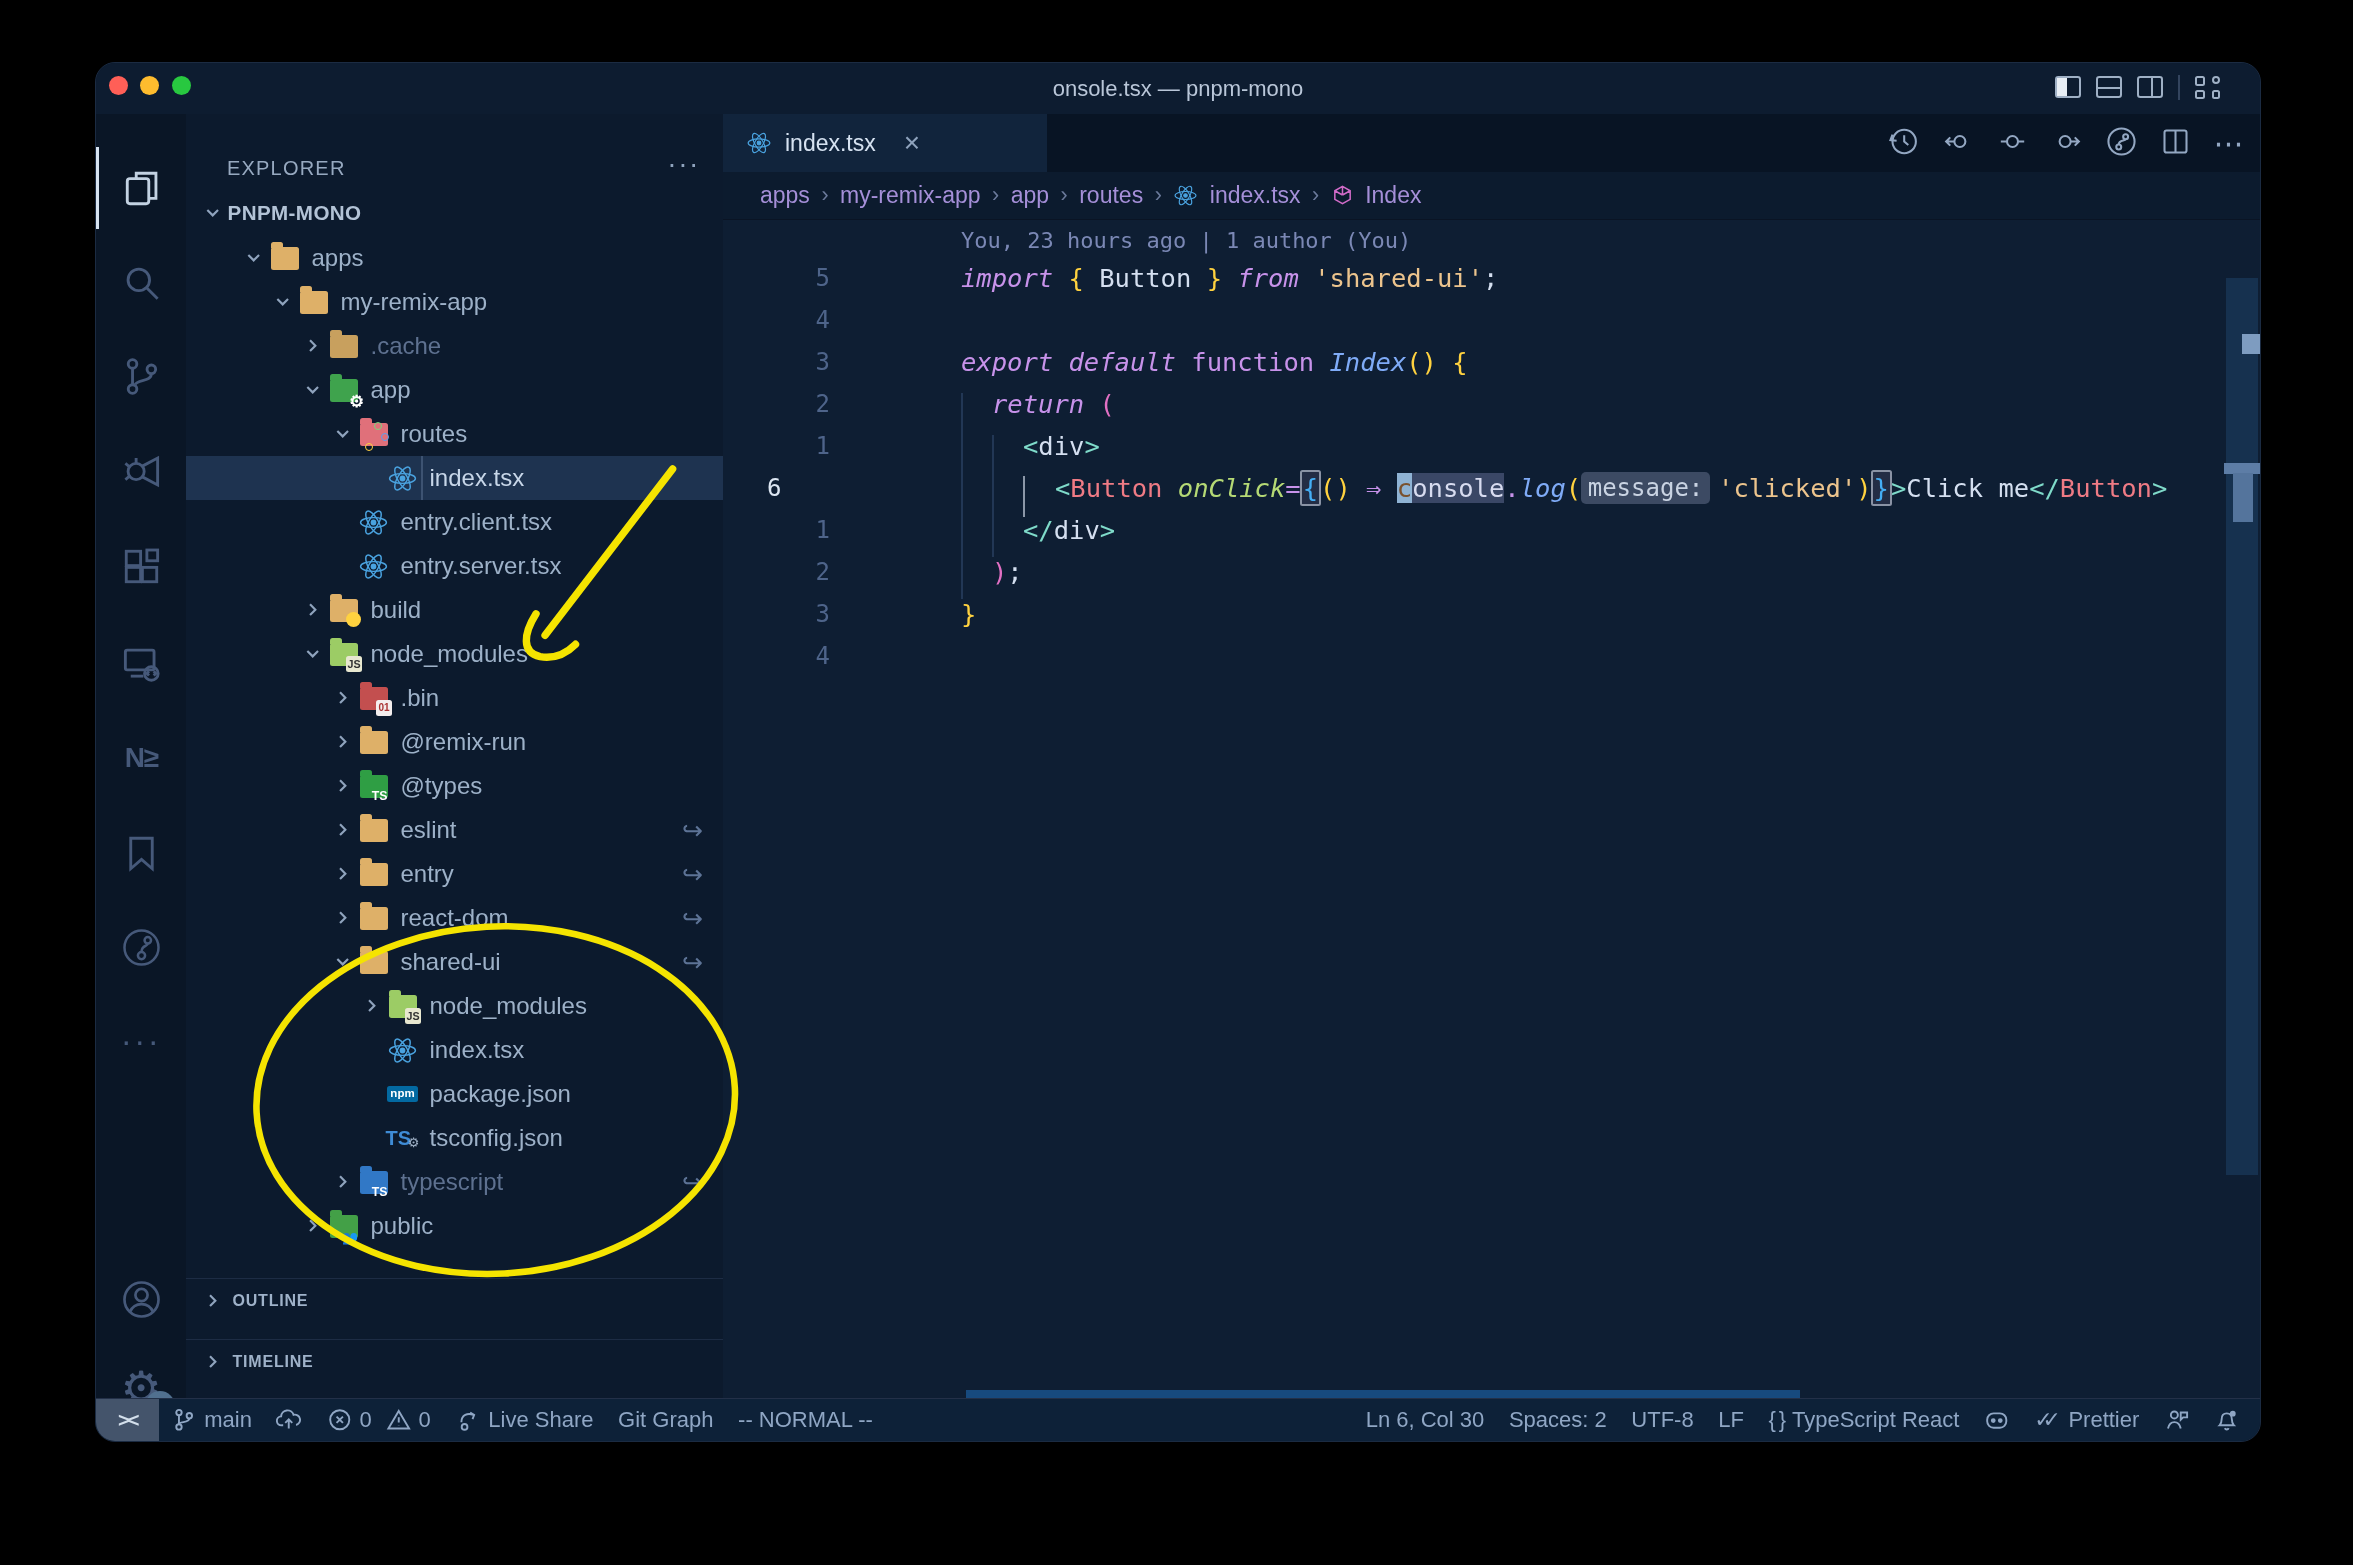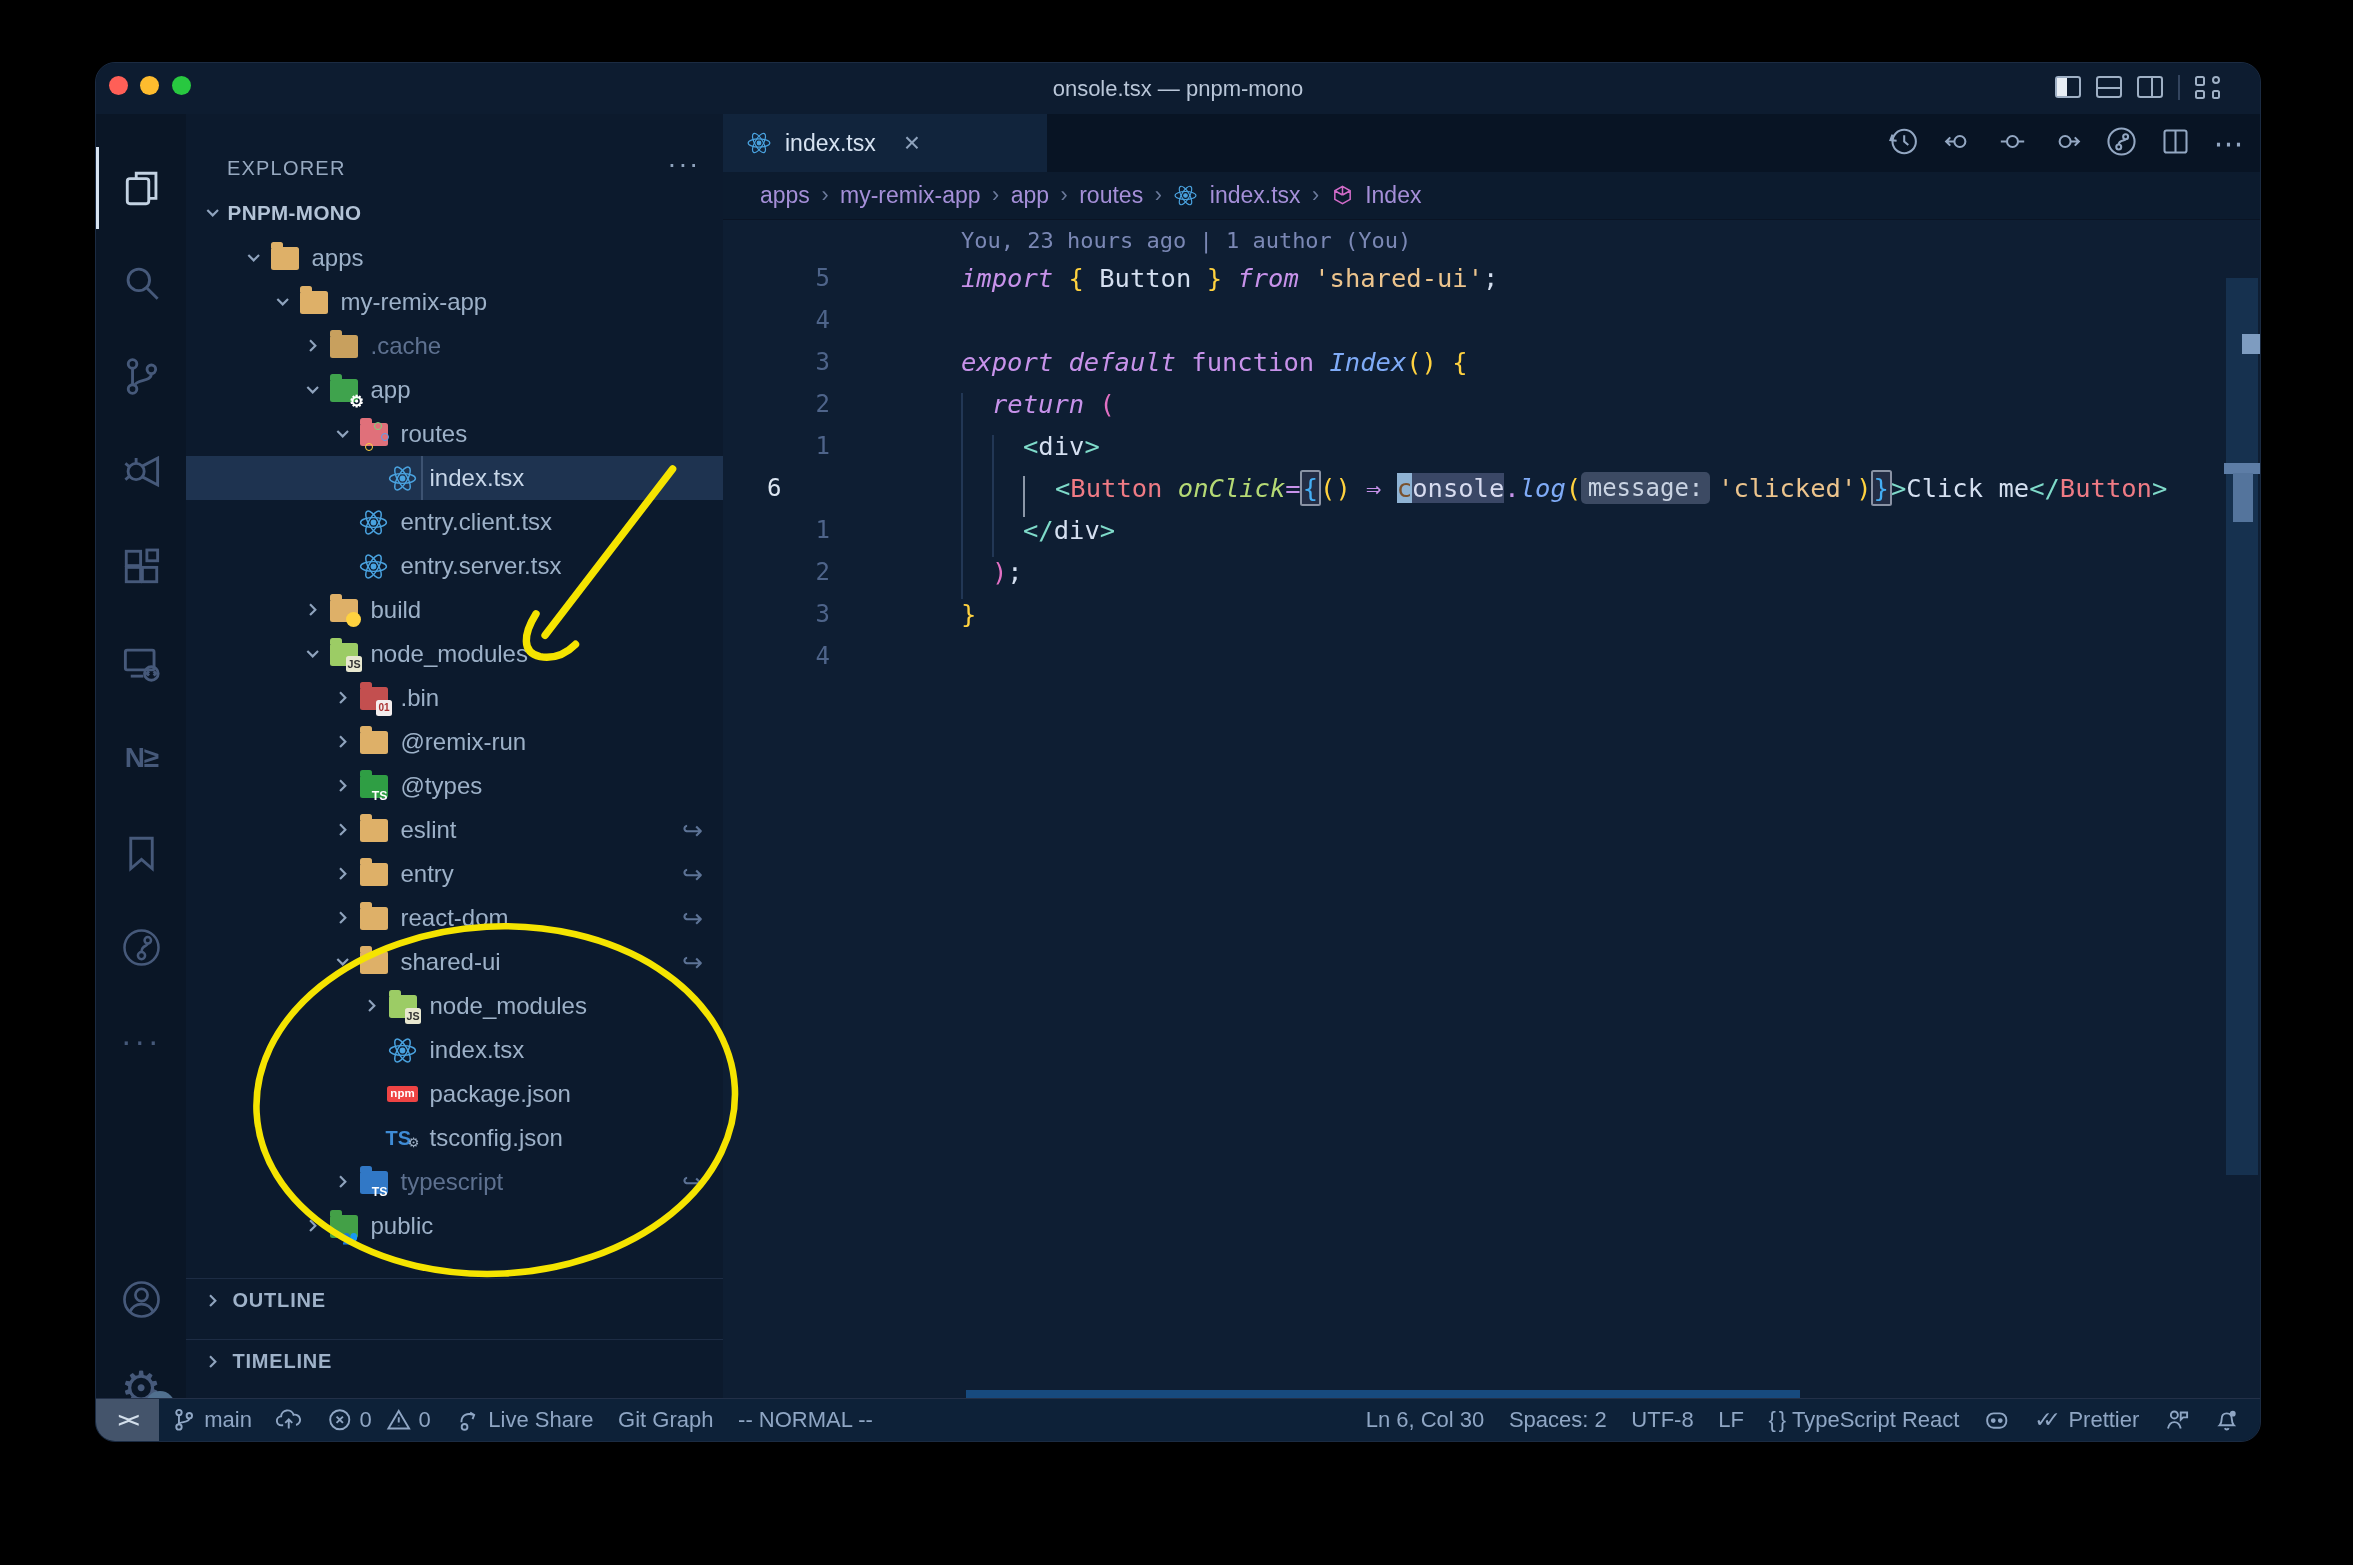--- a/index.html
+++ b/index.html
@@ -79,21 +79,21 @@
   .ticon{width:31px;height:28px;flex:0 0 31px;margin-right:11.5px;position:relative;display:flex;align-items:center;justify-content:center;}
   .symlink{position:absolute;right:20px;color:#5d7396;font-size:25px;}
   .ws-row{height:46px;font-weight:bold;font-size:20.6px;color:#b3c3d6;letter-spacing:0.4px;}
   .guide-sel{position:absolute;left:235px;top:0;bottom:0;width:1.6px;background:#3d5372;}
   .fold{width:28px;height:23px;border-radius:2.5px;position:relative;background:var(--fc,#deb068);}
   .fold::before{content:"";position:absolute;left:0;top:-5px;width:12.3px;height:6.6px;border-radius:2.5px 2.5px 0 0;background:inherit;}
   .fbadge{position:absolute;font-size:12.3px;font-weight:bold;color:#fff;right:-3.3px;bottom:-4.1px;display:flex;align-items:center;justify-content:center;}
   .fbadge.sq{width:16.5px;height:16.5px;border-radius:2.5px;}
   .routes-dots i{position:absolute;width:8.2px;height:8.2px;border-radius:50%;border:1.6px solid;}
   .sect{position:absolute;left:0;width:100%;height:44px;border-top:0.8px solid #1d2c44;display:flex;align-items:center;
-        padding-left:11.5px;color:#9fb2c9;font-size:20px;font-weight:bold;letter-spacing:0.8px;}
+        padding-left:11.5px;color:#9fb2c9;font-size:16px;font-weight:bold;letter-spacing:0.8px;}
   .sect .chev{margin-right:5px;}
   
   .editor{position:absolute;left:627px;top:51px;right:0;bottom:30px;background:var(--editor);}
   .tabbar{position:absolute;left:0;top:0;width:100%;height:58px;background:var(--tabbar);display:flex;}
   .tab{width:324px;height:58px;background:var(--tab-active);display:flex;align-items:center;padding:0 20px 0 23px;gap:13px;
        color:var(--txt-bright);font-size:23px;}
   .tab .close{color:#8fa3bd;font-size:28px;margin-left:15px;}
   .editor-actions{position:absolute;right:16.5px;top:0;height:58px;display:flex;align-items:center;gap:21.4px;color:#93a7c2;}
   .editor-actions svg{width:33px;height:33px;}
   .crumbbar{position:absolute;left:0;top:58px;width:100%;height:48px;background:var(--crumbbar);display:flex;align-items:center;
@@ -502,21 +502,21 @@
                 <ellipse cx="12" cy="12" rx="10" ry="3.8" transform="rotate(120 12 12)"></ellipse>
                 <circle cx="12" cy="12" r="1.7" fill="#4aa3e0"></circle>
               </svg>
         </span>
         <span class="tlabel">index.tsx</span>
       </div>
 
       <div class="trow" style="padding-left:171px">
         <span class="chev blank"></span>
         <span class="ticon">
-          <span style="background:#ef4444;color:#fff;font-size:11.5px;font-weight:bold;border-radius:2.5px;padding:2.5px 3.3px;line-height:1">npm</span>
+          <span style="background:#0369a1;color:#fff;font-size:11.5px;font-weight:bold;border-radius:2.5px;padding:2.5px 3.3px;line-height:1">npm</span>
         </span>
         <span class="tlabel">package.json</span>
       </div>
 
       <div class="trow" style="padding-left:171px">
         <span class="chev blank"></span>
         <span class="ticon">
           <span style="color:#3f8cd6;font-size:20px;font-weight:bold;line-height:1">TS</span>
               <span style="color:#9fb0c5;font-size:13px;margin-left:-3.3px;margin-top:8.2px">⚙</span>
         </span>

